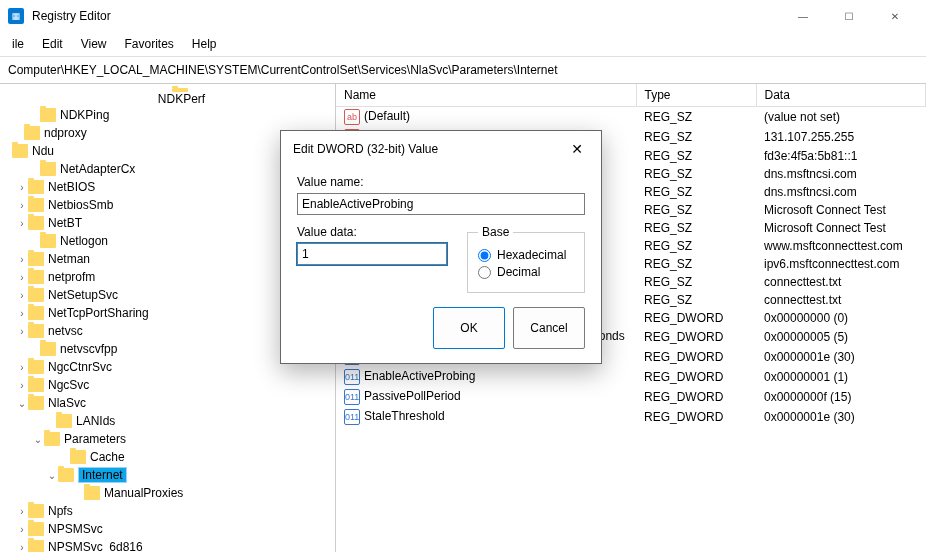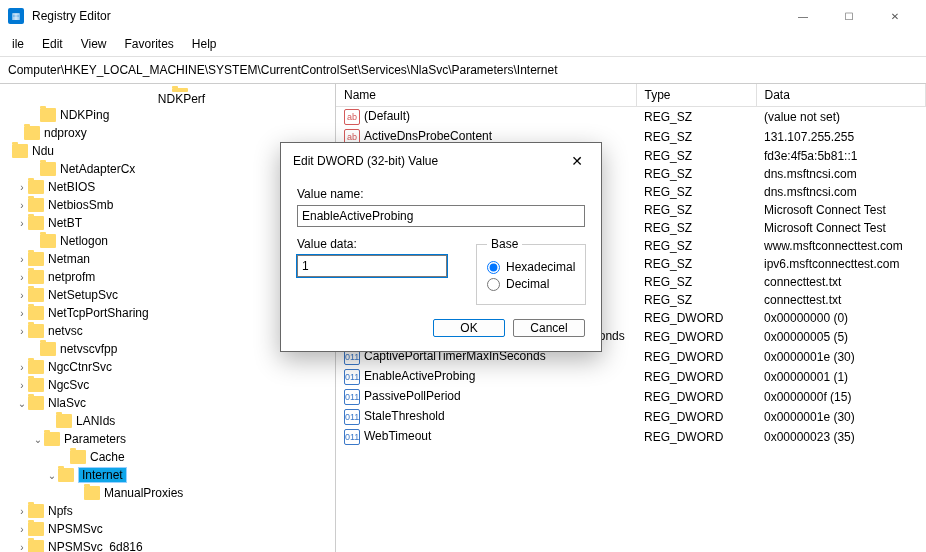--- a/index.html
+++ b/index.html
@@ -27,35 +27,35 @@
     
     .values { flex: 1; overflow: auto; }
     .values table { width: 100%; border-collapse: collapse; font-size: 12px; }
     .values th { text-align: left; padding: 4px 8px; font-weight: normal; border-bottom: 1px solid #e0e0e0; border-right: 1px solid #e0e0e0; background: #fff; color: #000; }
     .values td { padding: 2px 8px; color: #000; vertical-align: middle; }
     .values .value-icon { display: inline-block; width: 16px; height: 16px; margin-right: 4px; vertical-align: middle; font-size: 9px; text-align: center; line-height: 14px; border: 1px solid; border-radius: 2px; }
     .values .icon-sz { border-color: #d45a5a; color: #d45a5a; }
     .values .icon-dw { border-color: #3b78c8; color: #3b78c8; }
     
     .dialog-backdrop { position: absolute; inset: 0; }
-    .dialog { position: absolute; left: 280px; top: 142px; width: 322px; background: #fff; border: 1px solid #666; box-shadow: 0 8px 24px rgba(0,0,0,0.3); }
+    .dialog { position: absolute; left: 280px; top: 130px; width: 322px; background: #fff; border: 1px solid #666; box-shadow: 0 8px 24px rgba(0,0,0,0.3); }
     .dialog-header { display: flex; align-items: center; padding: 8px 12px; }
     .dialog-title { font-size: 12px; }
     .dialog-close { margin-left: auto; font-size: 14px; padding: 2px 6px; }
     .dialog-body { padding: 8px 16px 4px 16px; font-size: 12px; }
     .dialog-body label { display: block; margin-bottom: 4px; color: #000; }
     .dialog-body input[type=text] { width: 100%; padding: 3px 4px; border: 1px solid #7a7a7a; font-size: 12px; margin-bottom: 10px; }
-    .dialog-body .row { display: flex; gap: 29px; justify-content: space-between; }
+    .dialog-body .row { display: flex; gap: 20px; justify-content: space-between; }
     .dialog-body .col { flex: 1; }
     .dialog-body .value-data-input { width: 140px; border: 1px solid #0078d4; outline: 1px solid #0078d4; }
     .dialog-body fieldset { border: 1px solid #ccc; padding: 6px 10px 10px 10px; }
     .dialog-body fieldset legend { font-size: 12px; padding: 0 4px; }
     .dialog-body .radio-row { display: flex; align-items: center; gap: 6px; margin: 3px 0; }
     .dialog-buttons { display: flex; justify-content: flex-end; gap: 8px; padding: 10px 16px 14px 16px; }
-    .dialog-buttons button { padding: 1px 0; width: 72px; font-size: 12px; border: 1px solid #7a7a7a; background: #fdfdfd; border-radius: 2px; }
+    .dialog-buttons button { padding: 13px 0; width: 72px; font-size: 12px; border: 1px solid #7a7a7a; background: #fdfdfd; border-radius: 2px; }
     .dialog-buttons button.primary { border-color: #0078d4; }
   </style>
 </head>
 <body>
 
 <div class="titlebar">
   <span class="app-icon">▦</span>
   <span class="titlebar-title">Registry Editor</span>
   <div class="titlebar-controls">
     <div class="ctrl">—</div>
@@ -296,25 +296,20 @@
           </tr>
           <tr>
             <td><span class="value-icon icon-dw">011</span><span>PassivePollPeriod</span></td>
             <td>REG_DWORD</td>
             <td>0x0000000f (15)</td>
           </tr>
           <tr>
             <td><span class="value-icon icon-dw">011</span><span>StaleThreshold</span></td>
             <td>REG_DWORD</td>
             <td>0x0000001e (30)</td>
-          </tr>
-          <tr>
-            <td><span class="value-icon icon-dw">011</span><span>WebTimeout</span></td>
-            <td>REG_DWORD</td>
-            <td>0x00000023 (35)</td>
           </tr>
         </tbody>
     </table>
   </div>
 </div>
 
 <div class="dialog-backdrop">
   <div class="dialog">
     <div class="dialog-header">
       <span class="dialog-title">Edit DWORD (32-bit) Value</span>

